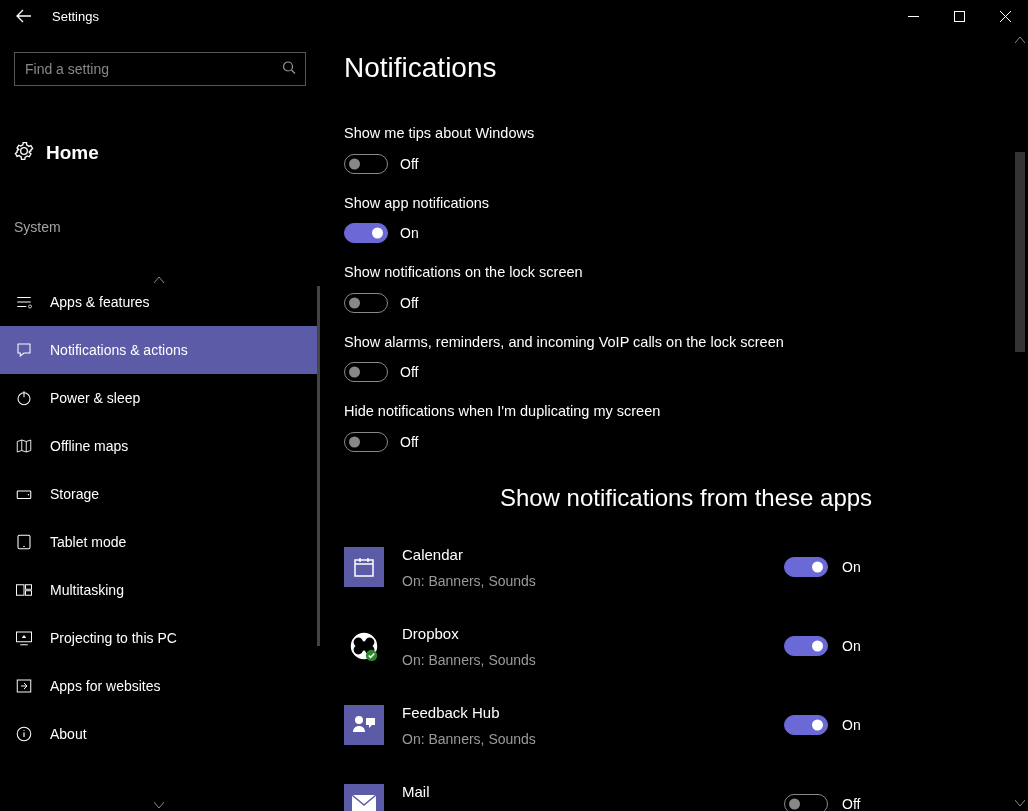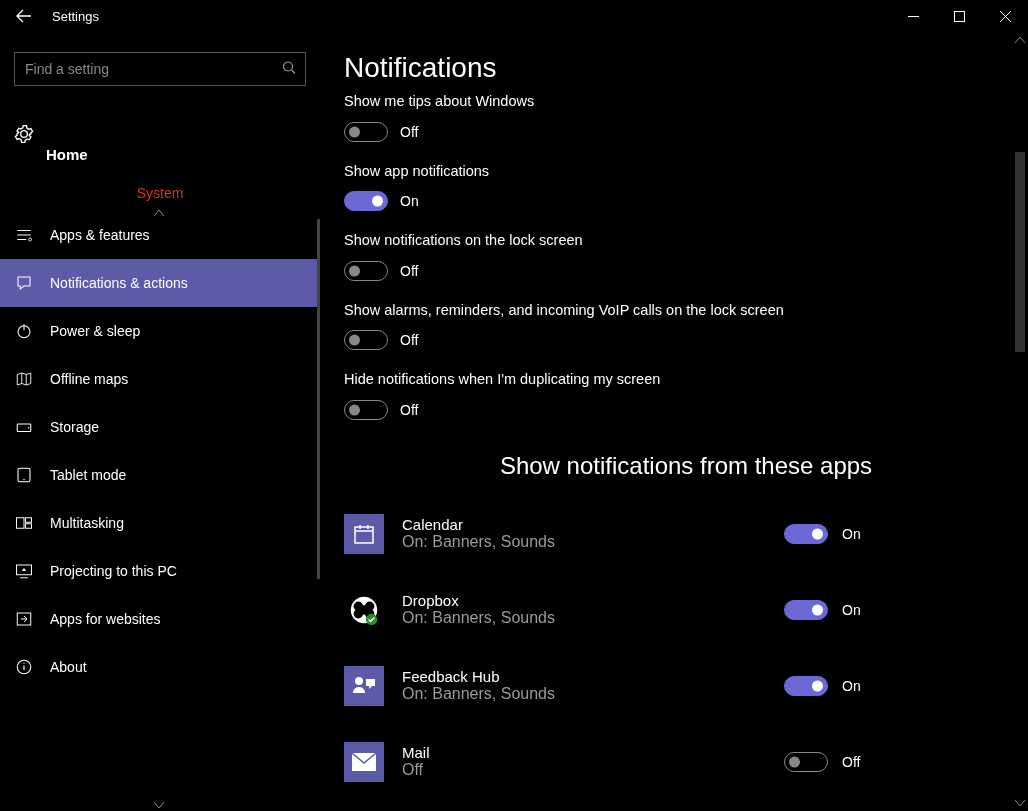--- a/index.html
+++ b/index.html
@@ -32,20 +32,21 @@
   .body-row { flex: 1; display: flex; overflow: hidden; }
 
   
   .sidebar {
     width: 320px;
     background: #000;
     display: flex;
     flex-direction: column;
     position: relative;
     padding: 20px 0 0 0;
+    gap: 33px;
   }
   .search-wrap { padding: 0 14px 12px 14px; }
   .search {
     width: 100%;
     height: 34px;
     background: transparent;
     border: 1px solid #555;
     color: #aaa;
     padding: 0 36px 0 10px;
     font-size: 14px;
@@ -54,27 +55,26 @@
   .search::placeholder { color: #888; }
   .search-field { position: relative; }
   .search-icon { position: absolute; right: 10px; top: 50%; transform: translateY(-50%); color:#999; }
 
   .home-row {
     display: flex; align-items: center; gap: 12px;
     padding: 10px 14px 18px 14px;
     color: #fff;
     cursor: pointer;
   }
-  .home-row .label { font-weight: 600; font-size: 15px; margin-top: 38px; }
+  .home-row .label { font-weight: 600; font-size: 19px; }
 
   .section-label {
-    color: #c2410c;
+    color: #a3a3a3;
     padding: 4px 14px 10px 14px;
     font-size: 14px;
-    text-align: center;
   }
 
   .nav-list { position: relative; flex:1; }
   .nav-scrollarrow {
     position:absolute; left:0; right:3px; height:16px;
     display:flex; justify-content:center; align-items:center;
     color:#aaa; font-size:10px;
   }
   .nav-scrollarrow.top { top:-6px; }
   .nav-scrollarrow.bottom { bottom:-2px; }
@@ -109,21 +109,21 @@
     display:flex; align-items:center; justify-content:center;
     color:#888; cursor:pointer;
   }
   .main-scroll-up { top:0; }
   .main-scroll-down { bottom:0; }
   .main-scroll-thumb {
     position:absolute; left:3px; width:10px; top:120px; height:200px;
     background:#333;
   }
 
-  .h1 { font-size: 28px; font-weight: 400; margin-bottom: 8px; }
+  .h1 { font-size: 28px; font-weight: 400; margin-bottom: 40px; }
   .setting-block { margin-bottom: 20px; max-width: 480px; }
   .setting-label { font-size: 14.5px; margin-bottom: 10px; line-height:1.35; }
 
   .toggle-row { display:flex; align-items:center; gap:12px; }
   .toggle {
     width: 44px; height: 20px; border-radius: 10px;
     position: relative; cursor: pointer;
     border: 1.5px solid #888; background: #000;
     flex-shrink:0;
   }
@@ -144,21 +144,21 @@
     max-width: 560px;
   }
   .app-icon {
     width: 40px; height: 40px;
     display:flex; align-items:center; justify-content:center;
     flex-shrink:0;
   }
   .app-icon.purple { background:#5b5ba8; }
   .app-text { flex:1; }
   .app-name { font-size:15px; }
-  .app-sub { color:#9a9a9a; font-size:16px; margin-top:0; }
+  .app-sub { color:#9a9a9a; font-size:14px; margin-top:10px; }
   .app-toggle-wrap { display:flex; align-items:center; gap:14px; width:120px; }
 </style>
 </head>
 <body>
 
 <div class="titlebar">
   <div class="titlebar-left">
     <div class="back-btn">
       <svg width="16" height="16" viewBox="0 0 16 16">
         <path d="M7 2 L1 8 L7 14 M1 8 H15" stroke="#fff" stroke-width="1.3" fill="none"></path>

